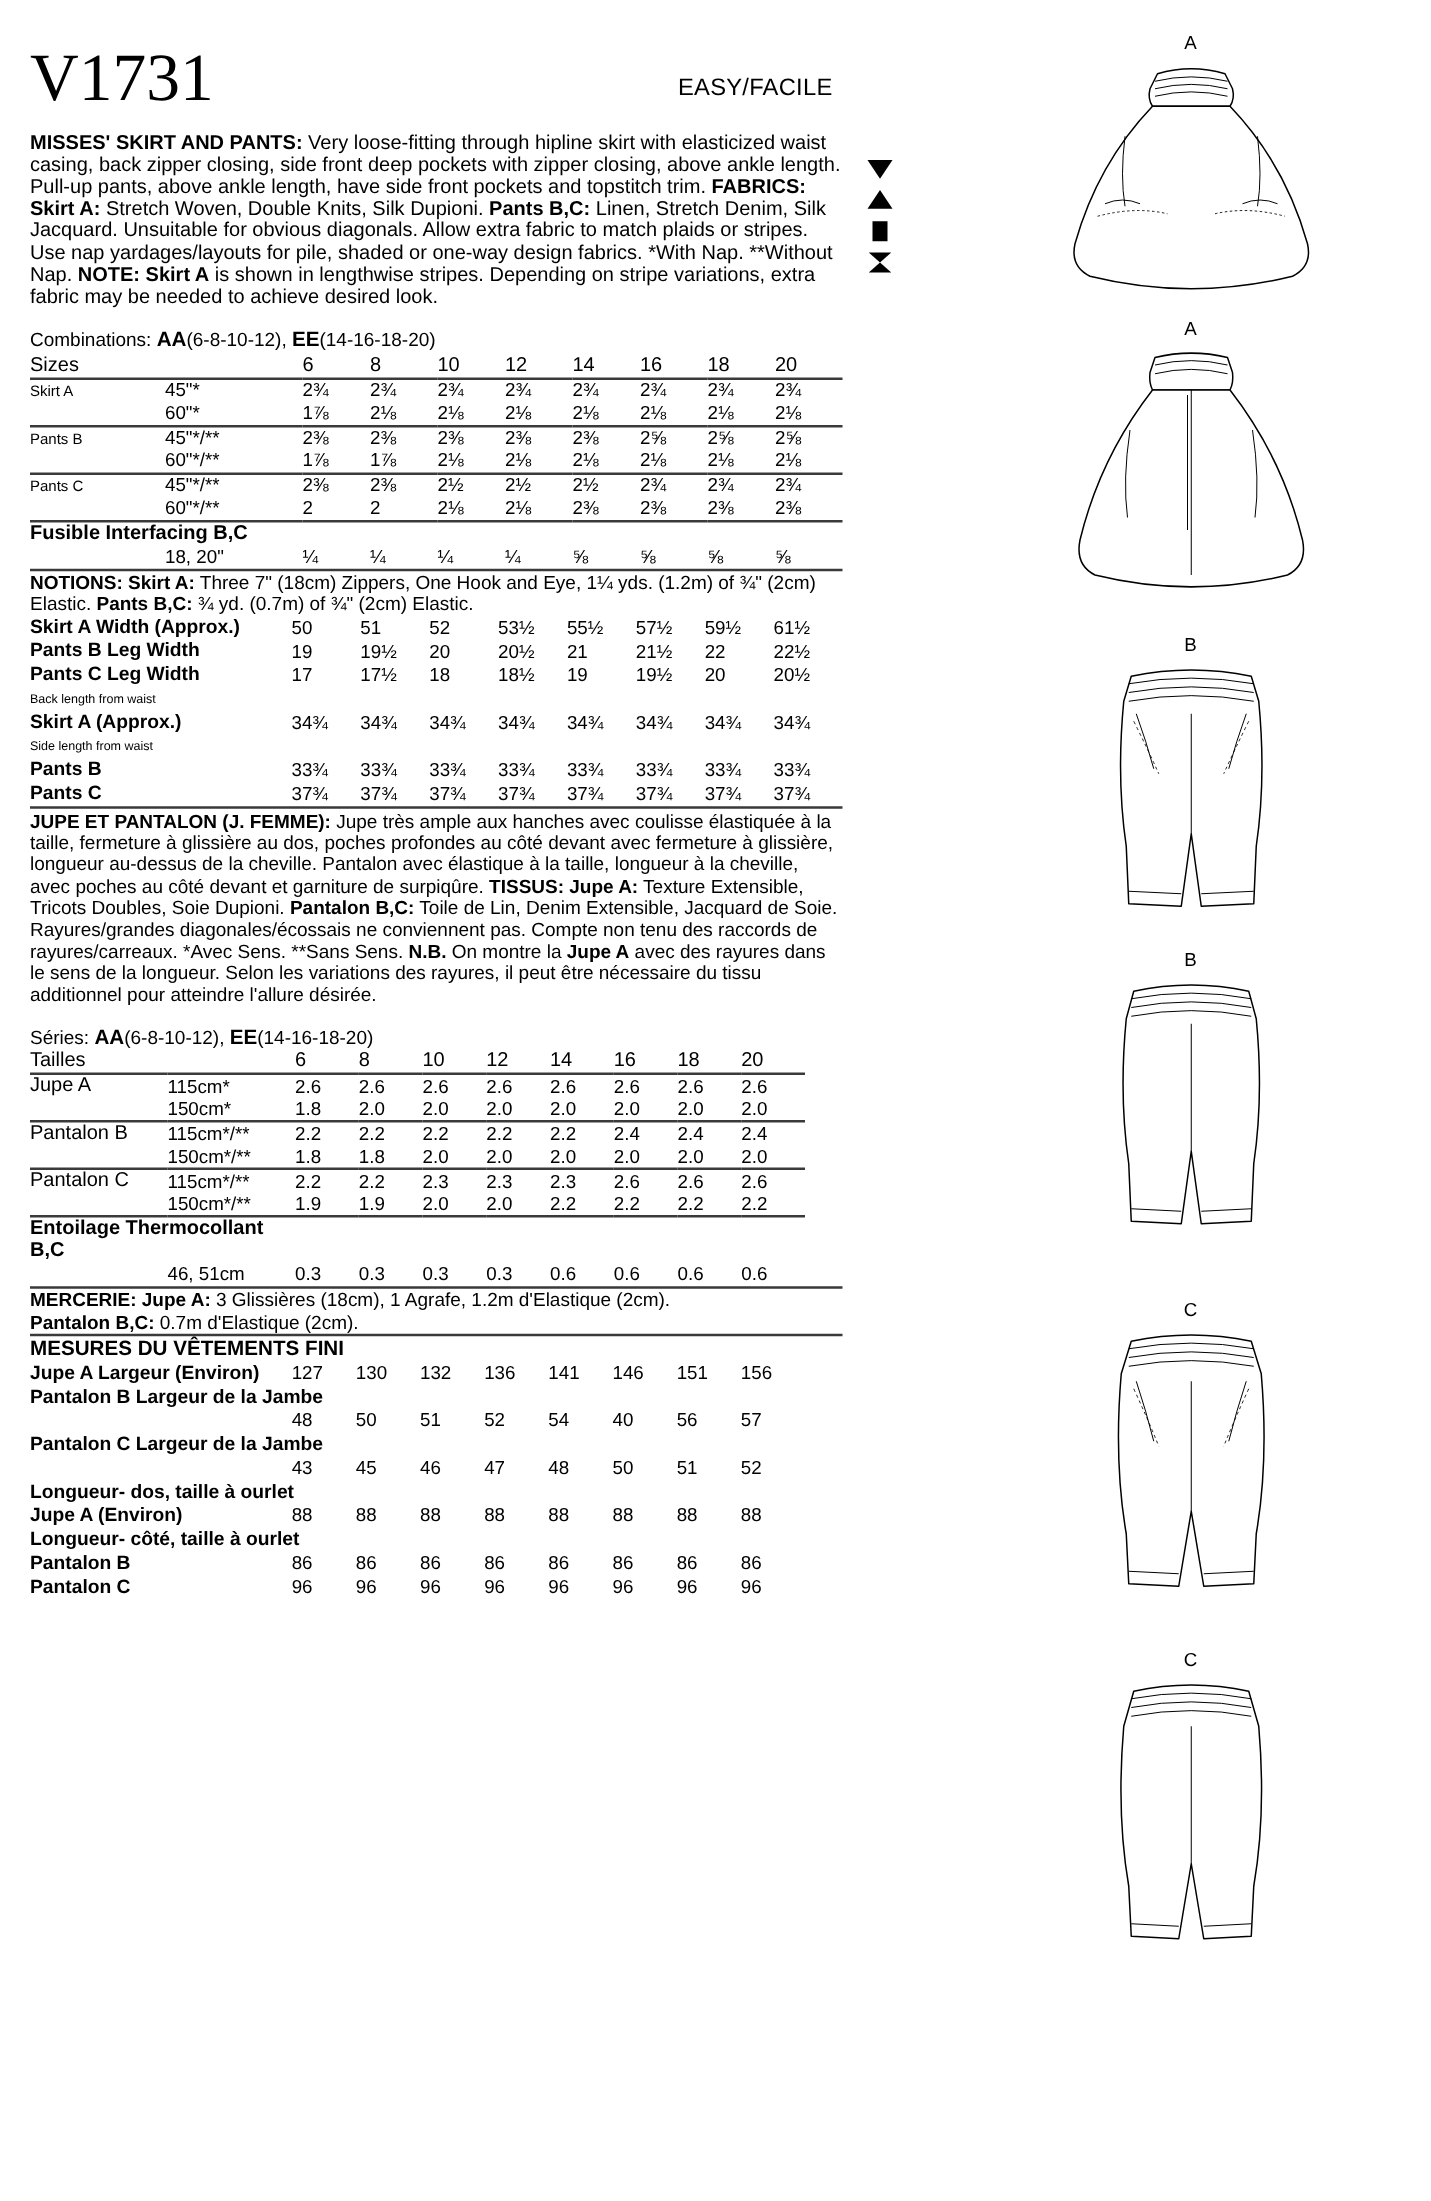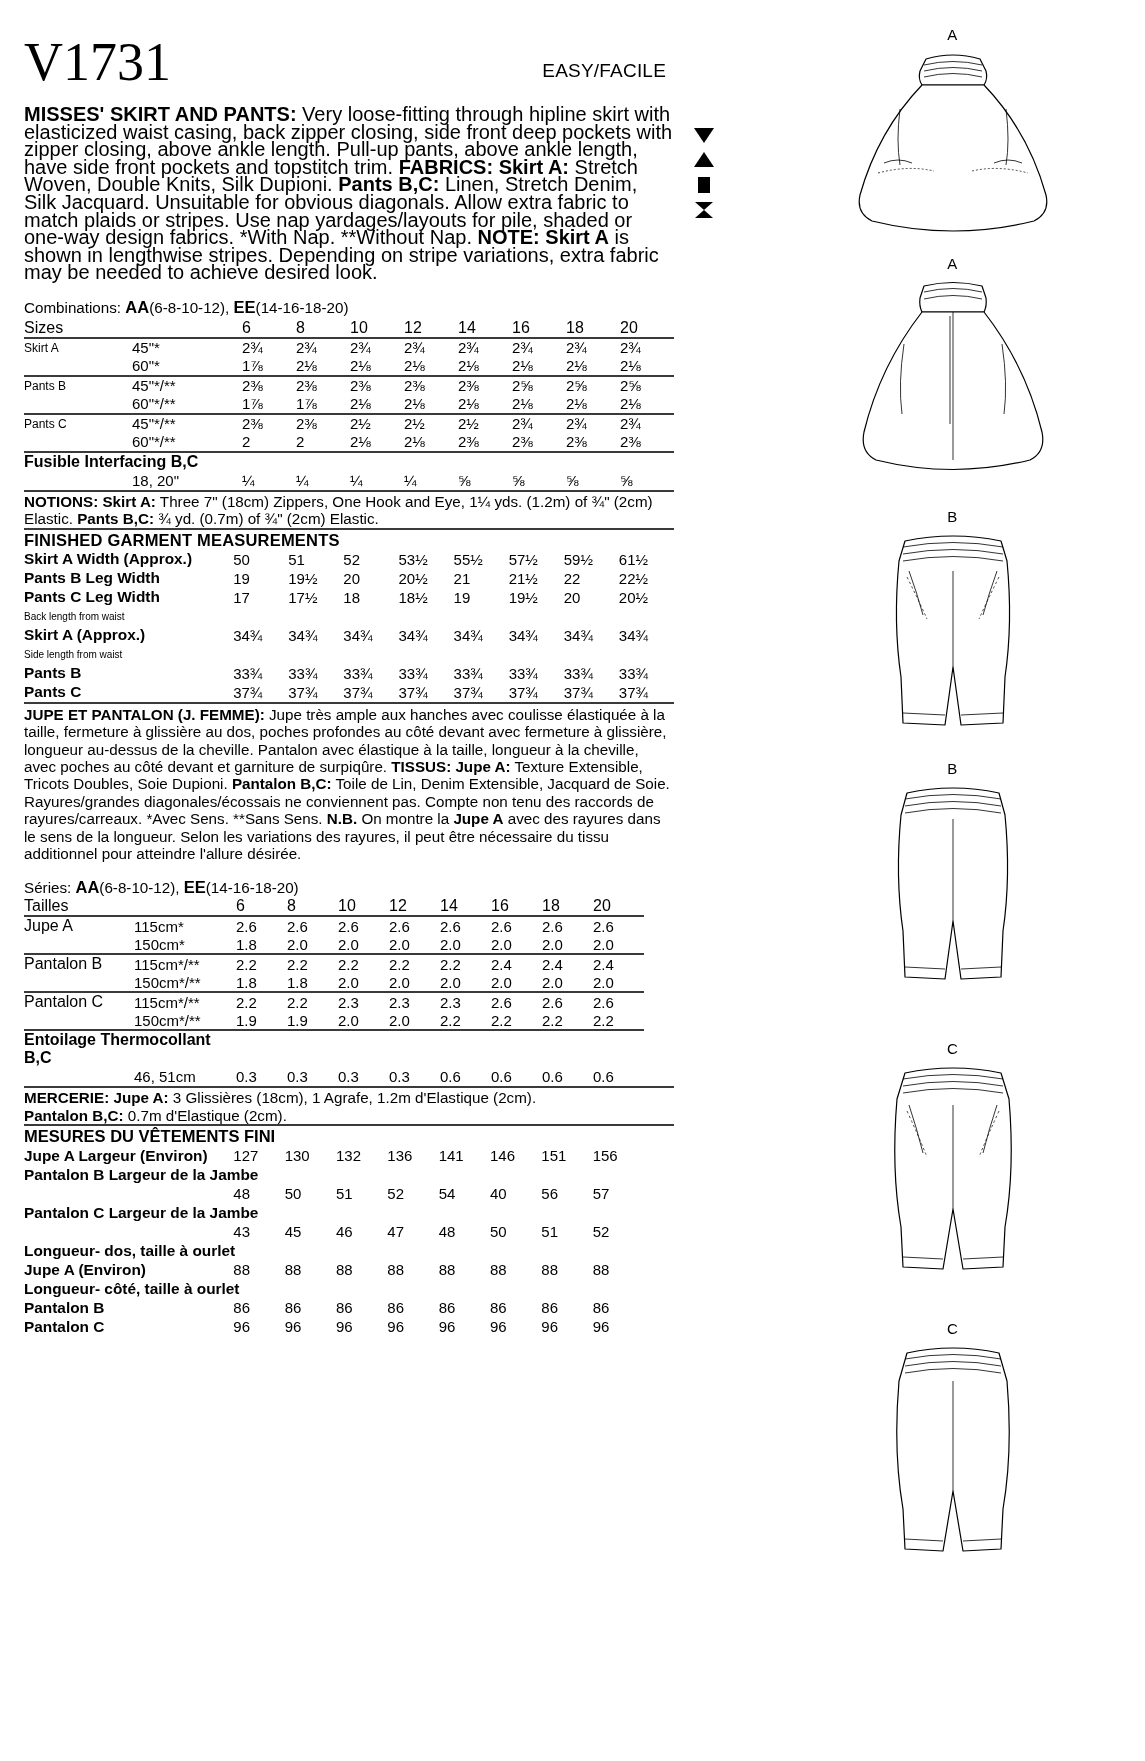--- a/index.html
+++ b/index.html
@@ -6,21 +6,21 @@
   body{width:1145px;height:1761px;font-family:"Liberation Sans",sans-serif;color:#000;-webkit-font-smoothing:antialiased;}
   .page{position:relative;width:1145px;height:1761px;overflow:hidden;}
 
   
   .left{position:absolute;left:24px;top:30px;width:650px;}
 
   .hdrrow{display:flex;align-items:flex-end;justify-content:space-between;height:58px;}
   .patnum{font-family:"Liberation Serif",serif;font-size:54px;line-height:52px;letter-spacing:0px;font-weight:400;}
   .ease{font-size:19px;letter-spacing:.2px;padding-right:8px;padding-bottom:6px;}
 
-  .desc{font-size:20px;line-height:17.6px;margin-top:18px;text-align:left;}
+  .desc{font-size:16px;line-height:17.6px;margin-top:18px;text-align:left;}
   .desc b{font-weight:bold;}
 
   .combo{font-size:15.2px;margin-top:16px;}
   .combo .big{font-size:16.5px;font-weight:bold;}
 
   table.yd{border-collapse:collapse;width:650px;font-size:15px;margin-top:2px;table-layout:fixed;}
   table.yd td,table.yd th{padding:0;text-align:left;font-weight:normal;}
   .c-lbl{width:108px;font-weight:bold;font-size:12px;}
   .c-w{width:110px;}
   .c-n{width:54px;}
@@ -191,21 +191,20 @@
             <td class="c-n num">⅝</td>
             <td class="c-n num">⅝</td>
           </tr>
         </tbody>
     </table>
 
     <div class="notions">
       <b>NOTIONS: Skirt A:</b><span> Three 7" (18cm) Zippers, One Hook and Eye, 1¼ yds. (1.2m) of ¾" (2cm) Elastic. </span><b>Pants B,C:</b><span> ¾ yd. (0.7m) of ¾" (2cm) Elastic.</span>
     </div>
 
-    <div class="fgm-title">FINISHED GARMENT MEASUREMENTS</div>
     <table class="fgm">
       <tbody id="fgm-en">
           <tr class="rowh">
             <td class="f-lbl">Skirt A Width (Approx.)</td>
             <td class="f-n num">50</td>
             <td class="f-n num">51</td>
             <td class="f-n num">52</td>
             <td class="f-n num">53½</td>
             <td class="f-n num">55½</td>
             <td class="f-n num">57½</td>

